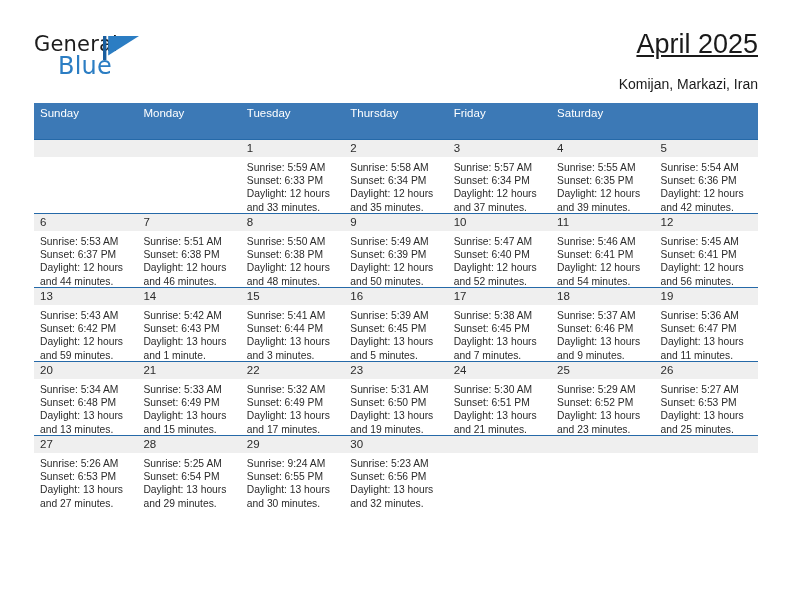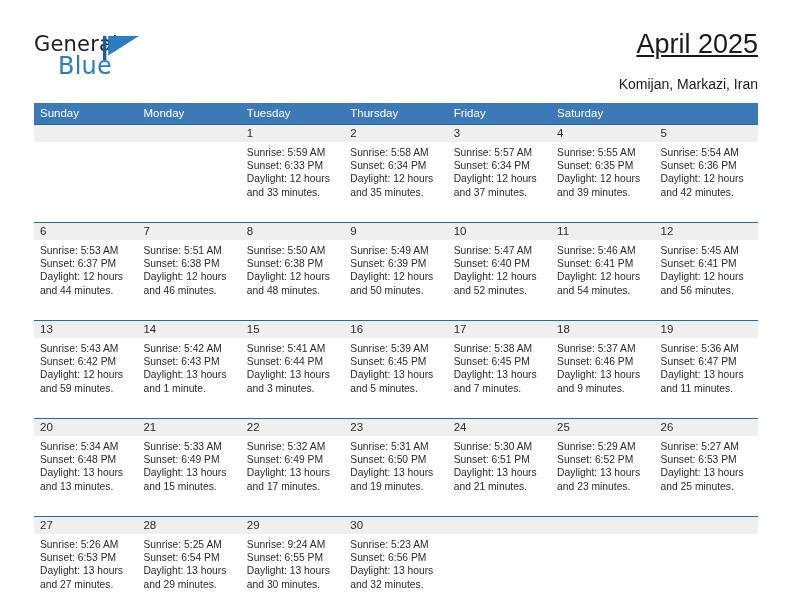--- a/index.html
+++ b/index.html
@@ -89,21 +89,21 @@
   
   .calendar {
     position: absolute;
     left: 34px;
     top: 103px;
     width: 724px;
   }
   .dow-row {
     display: flex;
     width: 724px;
-    height: 21px;
+    height: 36px;
     background: #3c79b6;
   }
   .dow-cell {
     width: 103.43px;
     box-sizing: border-box;
     padding-left: 6px;
     color: #ffffff;
     font-size: 11.5px;
     line-height: 21px;
     font-family: "Liberation Sans", sans-serif;
@@ -130,21 +130,21 @@
     box-sizing: border-box;
     padding-left: 6px;
     font-size: 11.5px;
     line-height: 17px;
     color: #2b2b2b;
     font-family: "Liberation Sans", sans-serif;
   }
   .week-body {
     display: flex;
     width: 724px;
-    height: 80px;
+    height: 56px;
     background: #ffffff;
   }
   .info-cell {
     width: 103.43px;
     box-sizing: border-box;
     padding: 4px 5px 0 6px;
     font-size: 10.3px;
     line-height: 13.2px;
     color: #2b2b2b;
     font-family: "Liberation Sans", sans-serif;

